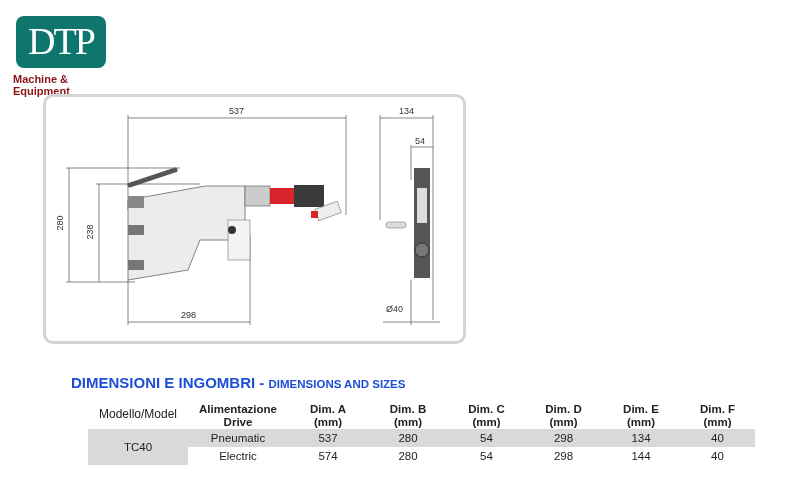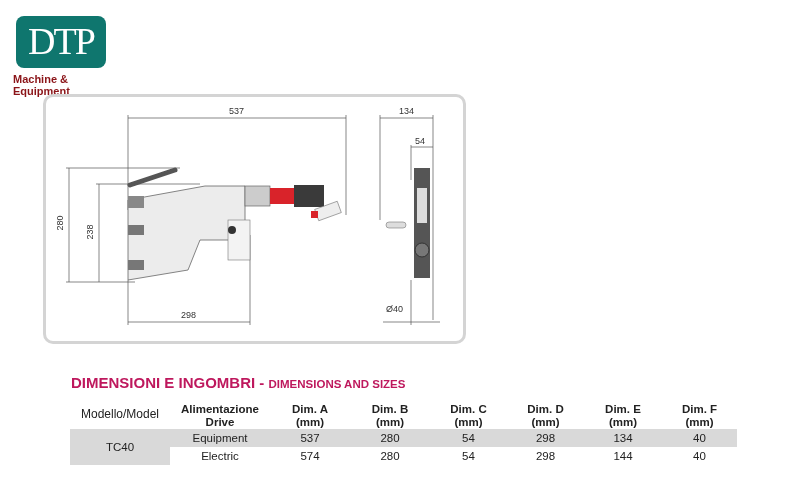--- a/index.html
+++ b/index.html
@@ -3,23 +3,23 @@
 <meta charset="utf-8">
 <style>
   html,body{margin:0;padding:0;background:#fff;}
   body{width:800px;height:482px;position:relative;overflow:hidden;font-family:"Liberation Sans",sans-serif;}
   .logo{position:absolute;left:16px;top:16px;width:90px;height:52px;background:#0f766e;border-radius:8px;}
   .logo-text{position:absolute;left:0;top:2px;width:90px;text-align:center;color:#fff;font-family:"Liberation Serif",serif;font-size:38px;letter-spacing:-2px;line-height:46px;}
   .logo-sub{position:absolute;left:13px;top:73px;width:110px;color:#8b1418;font-size:11px;font-weight:bold;}
   .frame{position:absolute;left:43px;top:94px;width:417px;height:244px;border:3px solid #d4d4d4;border-radius:10px;background:#fff;}
   .dim{position:absolute;font-size:9px;color:#333;}
   svg{position:absolute;left:0;top:0;}
-  .title{position:absolute;left:71px;top:374px;color:#be185d;font-weight:bold;font-size:15px;white-space:nowrap;}
+  .title{position:absolute;left:71px;top:374px;color:#1d4ed8;font-weight:bold;font-size:15px;white-space:nowrap;}
   .title small{font-size:11.5px;}
-  table{position:absolute;left:70px;top:399px;border-collapse:collapse;font-size:11.5px;color:#222;}
+  table{position:absolute;left:88px;top:399px;border-collapse:collapse;font-size:11.5px;color:#222;}
   th{font-weight:bold;line-height:13px;padding:0;text-align:center;vertical-align:bottom;height:30px;}
   th.model{font-weight:normal;vertical-align:middle;font-size:12px;}
   td{padding:0;text-align:center;height:18px;}
   .g{background:#d9d9d9;margin-top:32px;}
 </style>
 </head>
 <body>
 
 <div class="logo">
   <div class="logo-text">DTP</div>
@@ -96,21 +96,21 @@
     <th style="width:100px"><span>Alimentazione</span><br><span>Drive</span></th>
     <th style="width:80px"><span>Dim. A</span><br><span>(mm)</span></th>
     <th style="width:80px"><span>Dim. B</span><br><span>(mm)</span></th>
     <th style="width:77px"><span>Dim. C</span><br><span>(mm)</span></th>
     <th style="width:77px"><span>Dim. D</span><br><span>(mm)</span></th>
     <th style="width:78px"><span>Dim. E</span><br><span>(mm)</span></th>
     <th style="width:75px"><span>Dim. F</span><br><span>(mm)</span></th>
   </tr>
   <tr class="g">
     <td rowspan="2" class="g">TC40</td>
-    <td>Equipment</td>
+    <td>Pneumatic</td>
     <td>537</td>
     <td>280</td>
     <td>54</td>
     <td>298</td>
     <td>134</td>
     <td>40</td>
   </tr>
   <tr>
     <td>Electric</td>
     <td>574</td>

